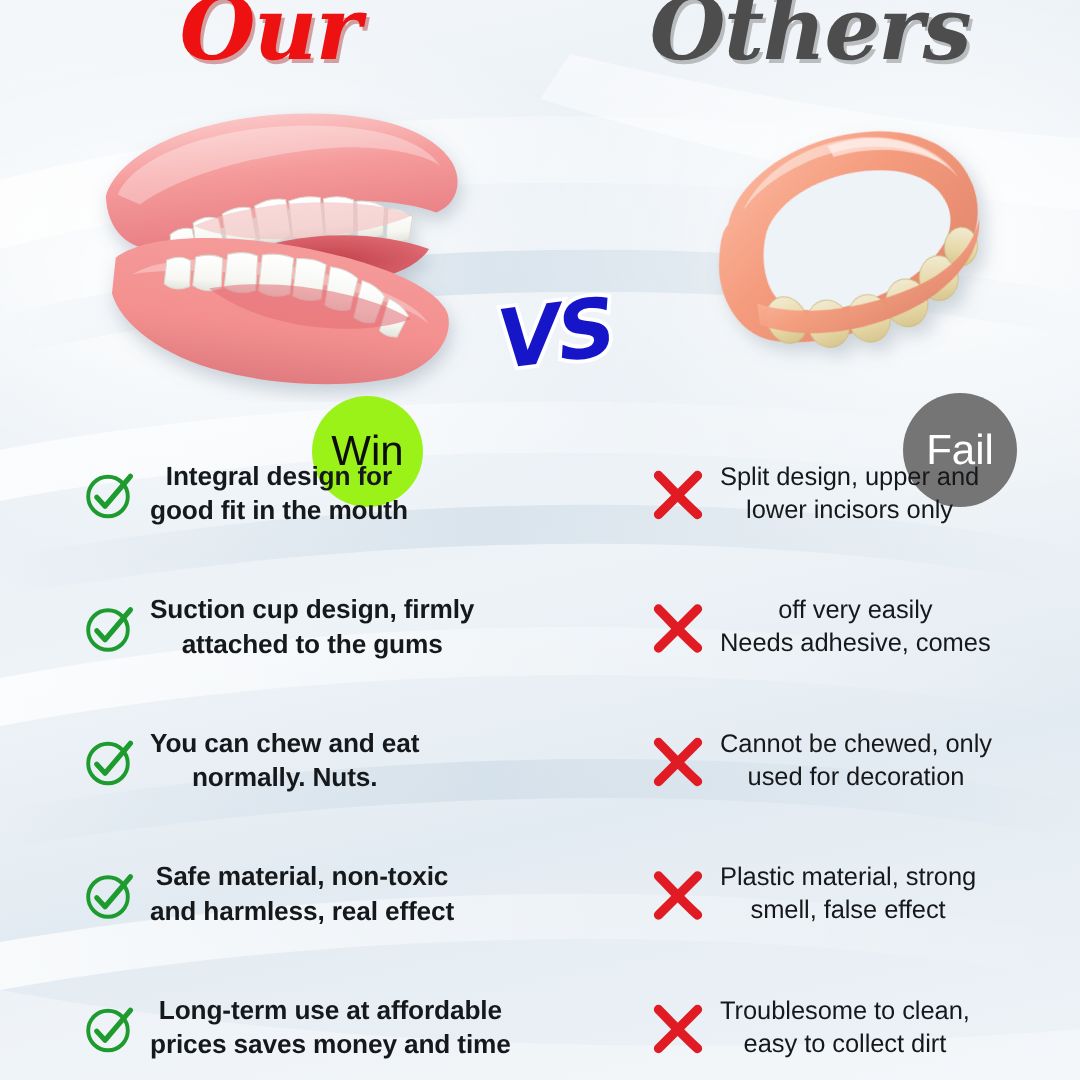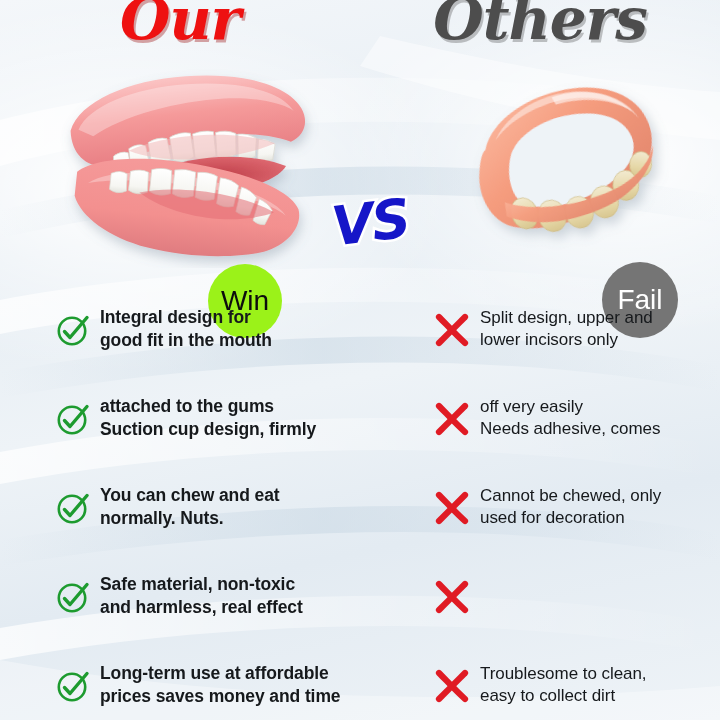--- a/index.html
+++ b/index.html
@@ -11,20 +11,21 @@
   }
 
   #stage {
     position:relative;
     width:720px; height:720px;
     background:
       radial-gradient(ellipse 520px 300px at 18% 26%, #ffffff 0%, rgba(255,255,255,0) 62%),
       radial-gradient(ellipse 460px 300px at 86% 22%, #ffffff 0%, rgba(255,255,255,0) 60%),
       linear-gradient(168deg, #f4f7fa 0%, #e7eef4 30%, #eef3f7 52%, #e3ebf2 72%, #eef3f7 100%);
     overflow:hidden;
+    text-align:center;
   }
 
   
   .bgwaves { position:absolute; inset:0; pointer-events:none; }
 
   
   .header-row {
     position:absolute; top:0; left:0; width:720px; height:68px;
     display:flex;
   }
@@ -306,22 +307,22 @@
       </div>
     </div>
 
     <div class="frow" style="top:89px">
       <div class="fcell fcell-left">
         <svg class="ic ic-check" viewBox="0 0 34 34">
           <circle cx="16" cy="18" r="13.2" fill="none" stroke="#1d9b2f" stroke-width="2.6"></circle>
           <path d="M8.5,18.5 L14,24.5 L31,4.5" fill="none" stroke="#1d9b2f" stroke-width="3.4" stroke-linecap="round" stroke-linejoin="round"></path>
         </svg>
         <div class="ftext ftext-left">
+          <span>Suction cup design, firmly</span>
           <span>attached to the gums</span>
-          <span>Suction cup design, firmly</span>
         </div>
       </div>
       <div class="fcell fcell-right">
         <svg class="ic ic-x" viewBox="0 0 36 34">
           <path d="M5,4 C12,11 22,22 31,30" stroke="#e01b24" stroke-width="6.2" stroke-linecap="round" fill="none"></path>
           <path d="M31,4 C24,11 13,22 5,30" stroke="#e01b24" stroke-width="6.2" stroke-linecap="round" fill="none"></path>
         </svg>
         <div class="ftext ftext-right">
           <span>off very easily</span>
           <span>Needs adhesive, comes</span>
@@ -361,20 +362,24 @@
         <div class="ftext ftext-left">
           <span>Safe material, non-toxic</span>
           <span>and harmless, real effect</span>
         </div>
       </div>
       <div class="fcell fcell-right">
         <svg class="ic ic-x" viewBox="0 0 36 34">
           <path d="M5,4 C12,11 22,22 31,30" stroke="#e01b24" stroke-width="6.2" stroke-linecap="round" fill="none"></path>
           <path d="M31,4 C24,11 13,22 5,30" stroke="#e01b24" stroke-width="6.2" stroke-linecap="round" fill="none"></path>
         </svg>
+        <div class="ftext ftext-right">
+          <span>Plastic material, strong</span>
+          <span>smell, false effect</span>
+        </div>
       </div>
     </div>
 
     <div class="frow" style="top:356px">
       <div class="fcell fcell-left">
         <svg class="ic ic-check" viewBox="0 0 34 34">
           <circle cx="16" cy="18" r="13.2" fill="none" stroke="#1d9b2f" stroke-width="2.6"></circle>
           <path d="M8.5,18.5 L14,24.5 L31,4.5" fill="none" stroke="#1d9b2f" stroke-width="3.4" stroke-linecap="round" stroke-linejoin="round"></path>
         </svg>
         <div class="ftext ftext-left">

